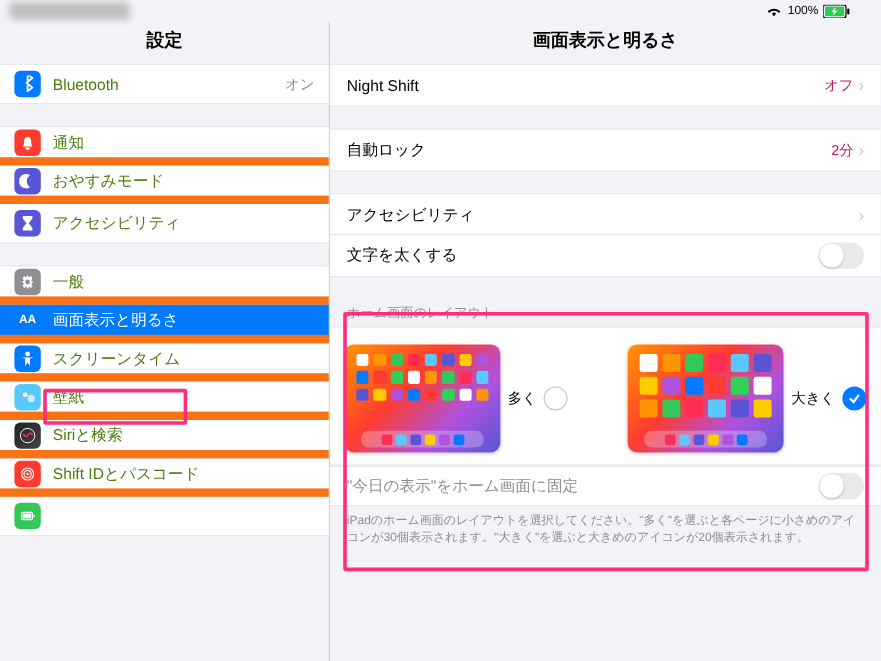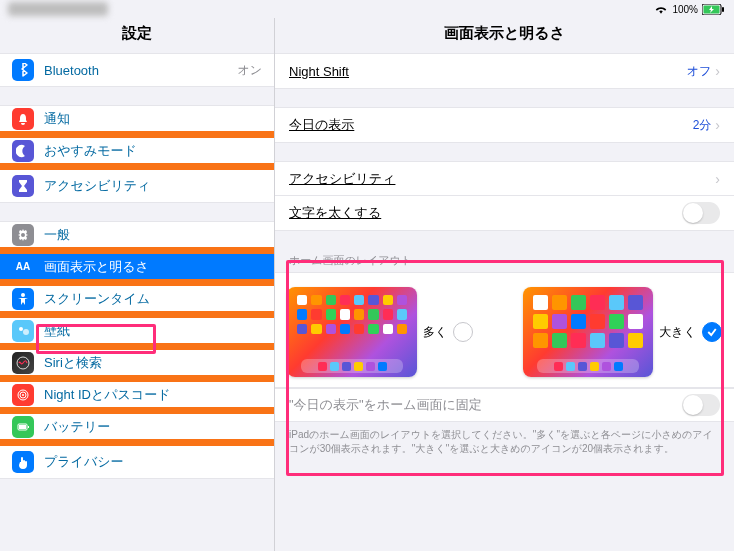--- a/index.html
+++ b/index.html
@@ -1,39 +1,39 @@
 <!DOCTYPE html>
 <html><head>
 <meta charset="utf-8">
 <style>
 * { margin:0; padding:0; box-sizing:border-box; font-family:-apple-system,"Hiragino Sans","Helvetica Neue",sans-serif; }
 body { width:734px; height:551px; background:#f2f2f7; overflow:hidden; position:relative; }
-.status-bar { position:absolute; top:0; right:10px; height:18px; display:flex; align-items:center; gap:4px; font-size:10px; }
+.status-bar { position:absolute; top:0; right:26px; height:18px; display:flex; align-items:center; gap:4px; font-size:10px; }
 .wifi-ico { width:14px; height:10px; }
 .app { display:flex; height:100%; padding-top:18px; }
 .sidebar { width:275px; background:#f2f2f7; border-right:1px solid #d1d1d6; display:flex; flex-direction:column; }
 .sb-title { text-align:center; font-weight:600; font-size:15px; padding:6px 0 10px; }
 .group { background:#fff; border-top:1px solid #e5e5ea; border-bottom:1px solid #e5e5ea; margin-bottom:18px; }
 .row { display:flex; align-items:center; height:32px; padding:0 12px; border-bottom:7px solid #f97316; font-size:13px; cursor:pointer; }
 .row:last-child { border-bottom:none; }
 .row .ico { width:22px; height:22px; border-radius:5px; margin-right:10px; display:flex; align-items:center; justify-content:center; flex-shrink:0; }
 .row .ico svg { width:14px; height:14px; fill:#fff; }
-.row .lbl { flex:1; color:#0369a1; }
+.row .lbl { flex:1; color:#4d7c0f; }
 .row .val { color:#8e8e93; font-size:12px; }
 .row.selected { background:#007aff; }
 .row.selected .lbl { color:#fff; }
 .hl { position:absolute; border:3px solid #ff2d7a; pointer-events:none; border-radius:2px; }
 .hl1 { left:36px; top:324px; width:120px; height:30px; }
 .detail { flex:1; display:flex; flex-direction:column; background:#f2f2f7; overflow:hidden; }
 .dt-title { text-align:center; font-weight:600; font-size:15px; padding:6px 0 10px; }
 .dgroup { background:#fff; border-top:1px solid #e5e5ea; border-bottom:1px solid #e5e5ea; margin-bottom:18px; }
 .drow { display:flex; align-items:center; height:34px; padding:0 14px; border-bottom:1px solid #e5e5ea; font-size:13px; cursor:pointer; }
 .drow:last-child { border-bottom:none; }
-.drow .dlbl { flex:1;text-decoration:underline; }
-.drow .dval { color:#1d4ed8; font-size:12px; margin-right:4px; }
+.drow .dlbl { flex:1; }
+.drow .dval { color:#be185d; font-size:12px; margin-right:4px; }
 .chev { color:#c7c7cc; font-size:14px; }
 .switch { width:38px; height:22px; background:#e9e9ea; border-radius:11px; position:relative; }
 .switch::after { content:""; position:absolute; left:1px; top:1px; width:20px; height:20px; border-radius:50%; background:#fff; box-shadow:0 1px 2px rgba(0,0,0,.2); }
 .sect-hdr { font-size:11px; color:#8e8e93; padding:4px 14px; }
 .layout-box { background:#fff; border-top:1px solid #e5e5ea; border-bottom:1px solid #e5e5ea; padding:14px 0 10px; position:relative; }
 .layout-opts { display:flex; justify-content:center; gap:50px; }
 .opt { display:flex; flex-direction:row; align-items:center; gap:6px; cursor:pointer;justify-content:center; }
 .thumb { width:130px; height:90px; border-radius:8px; background:linear-gradient(135deg,#ff9500 0%,#ff3b30 40%,#af52de 70%,#5856d6 100%); position:relative; overflow:hidden; box-shadow:0 1px 3px rgba(0,0,0,.2); }
 .appgrid { position:absolute; top:8px; left:10px; right:10px; display:grid; gap:4px; }
 .appgrid.more { grid-template-columns:repeat(8,1fr); }
@@ -152,57 +152,48 @@
           <span class="lbl">Siriと検索</span>
         </div>
         <div class="row">
           <div class="ico" style="background: rgb(255, 59, 48);">
             <svg viewBox="0 0 14 14">
               <circle cx="7" cy="7" r="5" fill="none" stroke="#fff" stroke-width="1"></circle>
               <circle cx="7" cy="7" r="3" fill="none" stroke="#fff" stroke-width="1"></circle>
               <circle cx="7" cy="7" r="1"></circle>
             </svg>
           </div>
-          <span class="lbl">Night IDとパスコード</span>
+          <span class="lbl">Shift IDとパスコード</span>
         </div>
         <div class="row">
           <div class="ico" style="background: rgb(52, 199, 89);">
             <svg viewBox="0 0 14 14">
               <rect x="2" y="4" width="9" height="6" rx="1" fill="none" stroke="#fff"></rect>
               <rect x="3" y="5" width="7" height="4"></rect>
               <rect x="12" y="6" width="1" height="2"></rect>
             </svg>
           </div>
-          <span class="lbl">バッテリー</span>
-        </div>
-        <div class="row">
-          <div class="ico" style="background: rgb(0, 122, 255);">
-            <svg viewBox="0 0 14 14">
-              <path d="M5 7V3a1 1 0 012 0v3a1 1 0 012 0v1a1 1 0 012 0v3c0 2-1 4-4 4s-4-2-4-4l1-3z"></path>
-            </svg>
-          </div>
-          <span class="lbl">プライバシー</span>
         </div>
       </div>
   </div>
 
   <div class="detail">
     <div class="dt-title">画面表示と明るさ</div>
 
     <div class="dgroup">
       <div class="drow">
         <span class="dlbl">Night Shift</span>
         <span class="dval">オフ</span>
         <span class="chev">›</span>
       </div>
     </div>
 
     <div class="dgroup">
       <div class="drow">
-        <span class="dlbl">今日の表示</span>
+        <span class="dlbl">自動ロック</span>
         <span class="dval">2分</span>
         <span class="chev">›</span>
       </div>
     </div>
 
     <div class="dgroup">
       <div class="drow">
         <span class="dlbl">アクセシビリティ</span>
         <span class="chev">›</span>
       </div>

